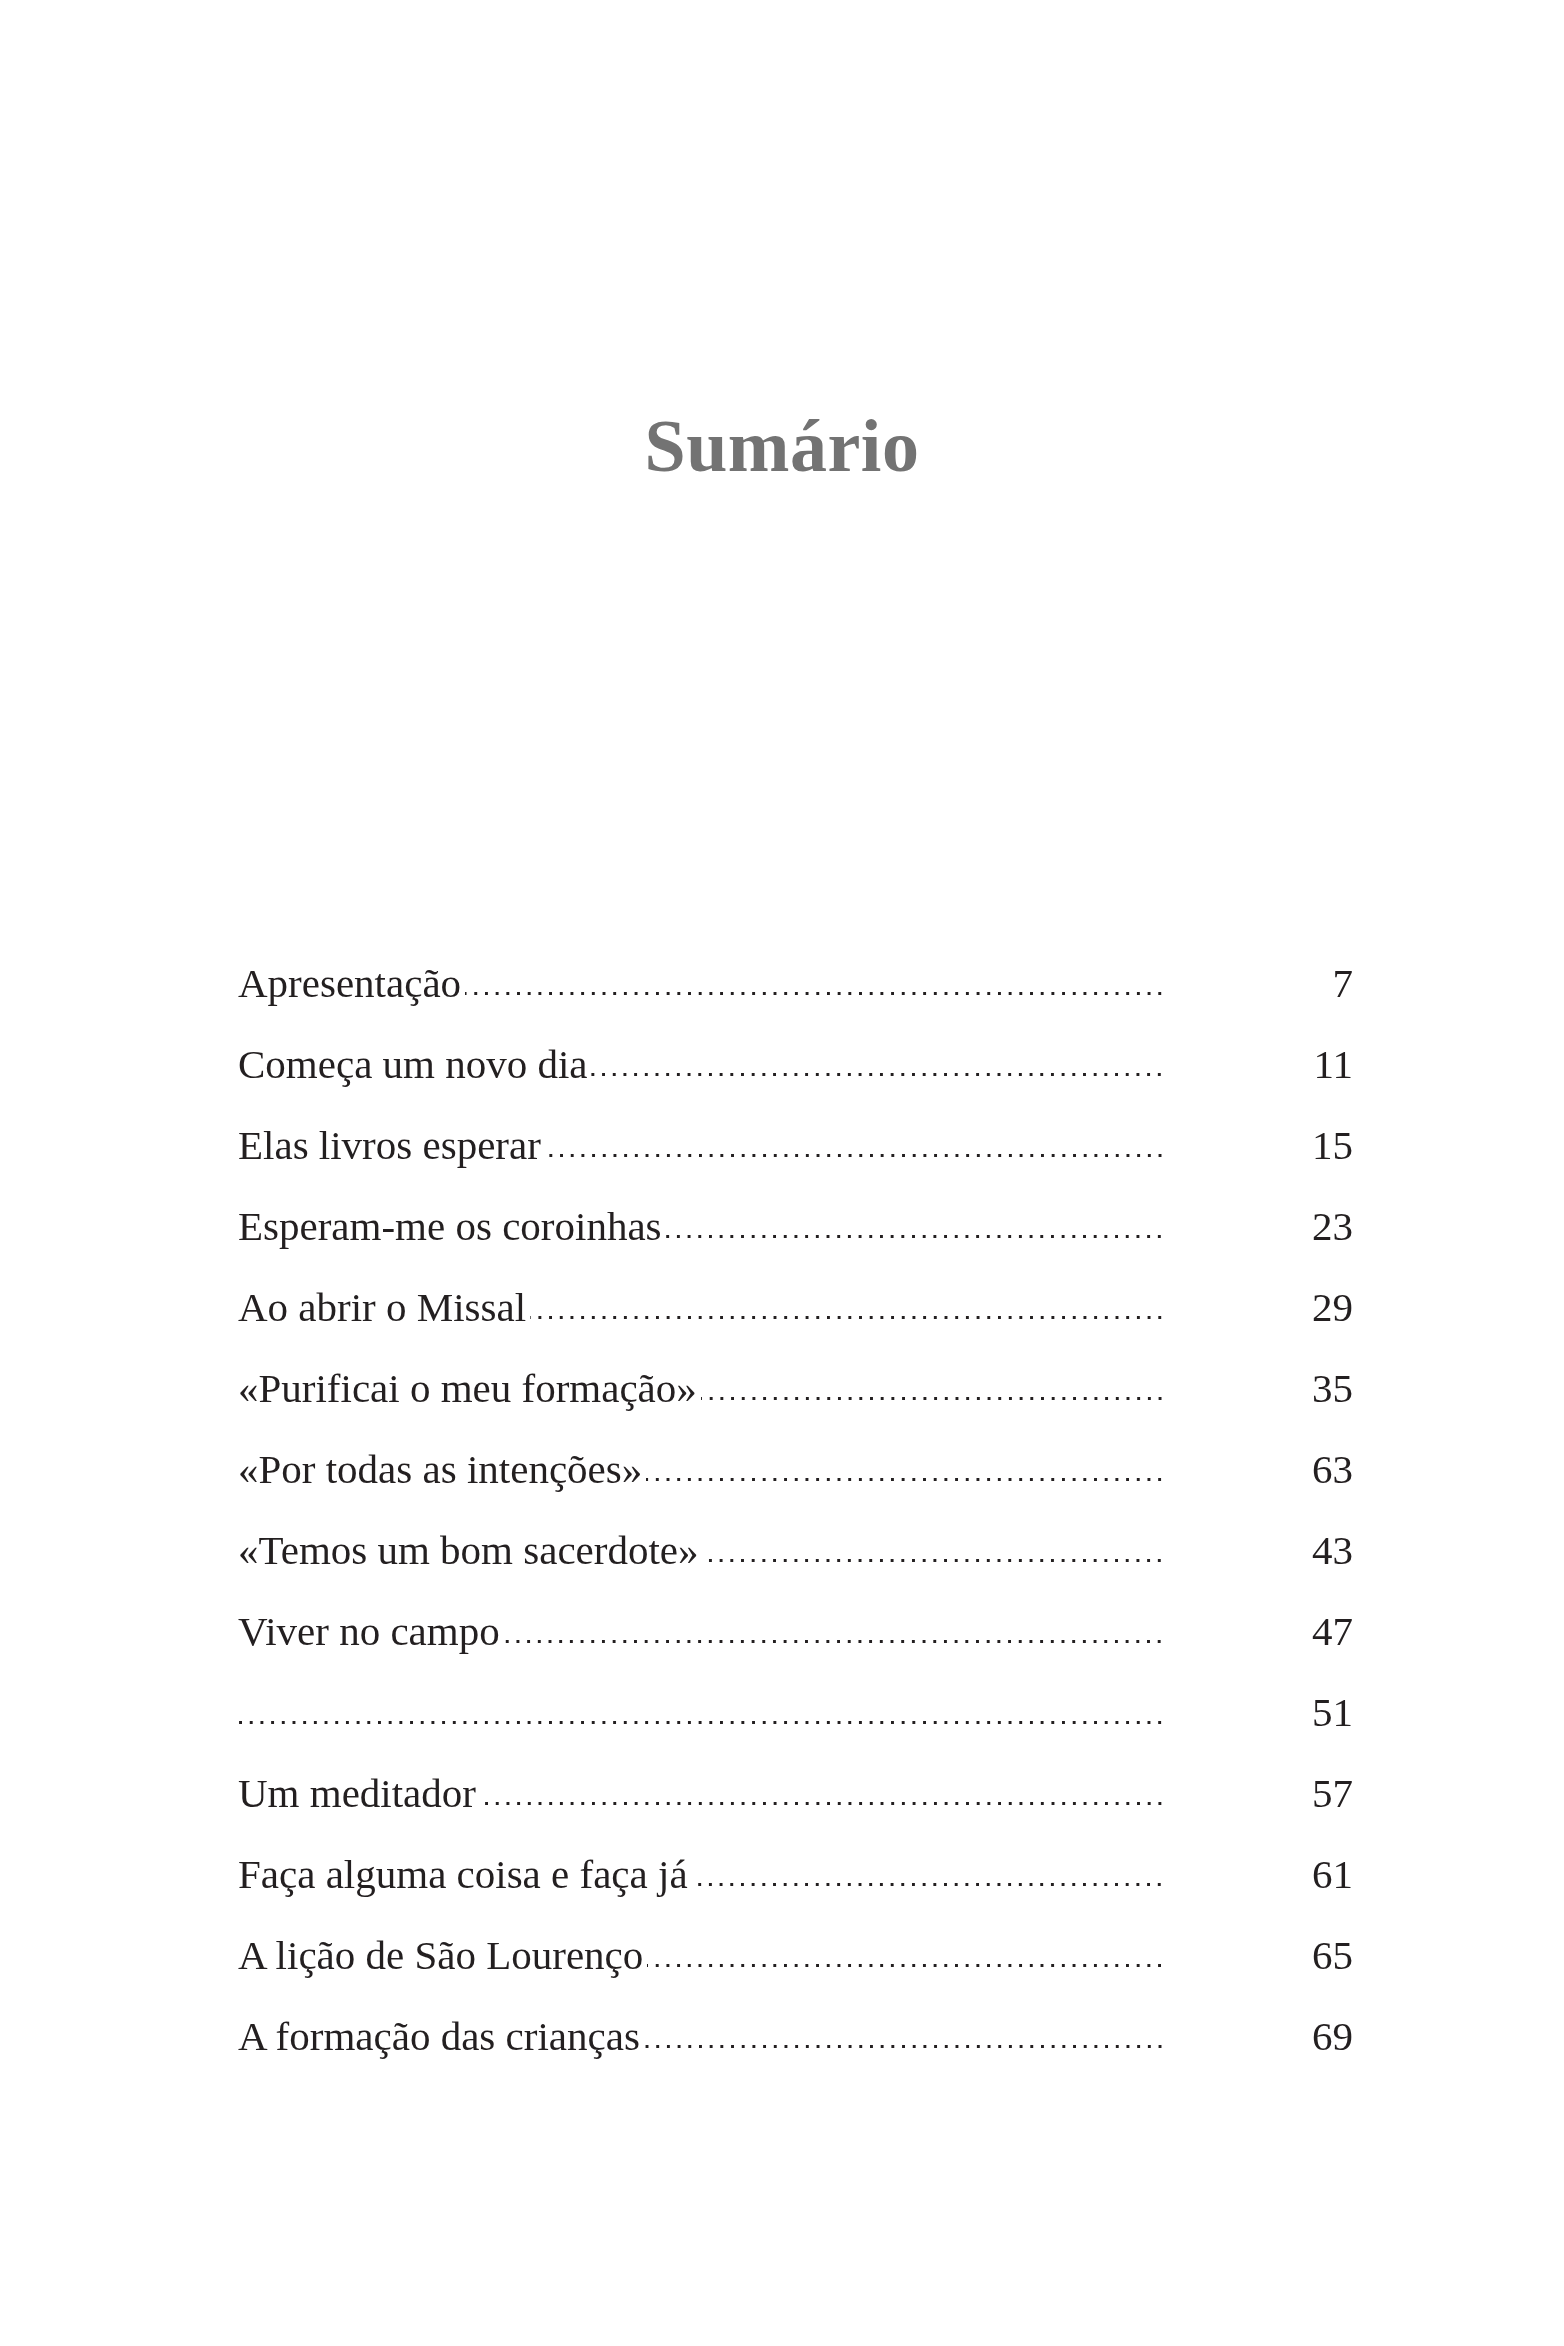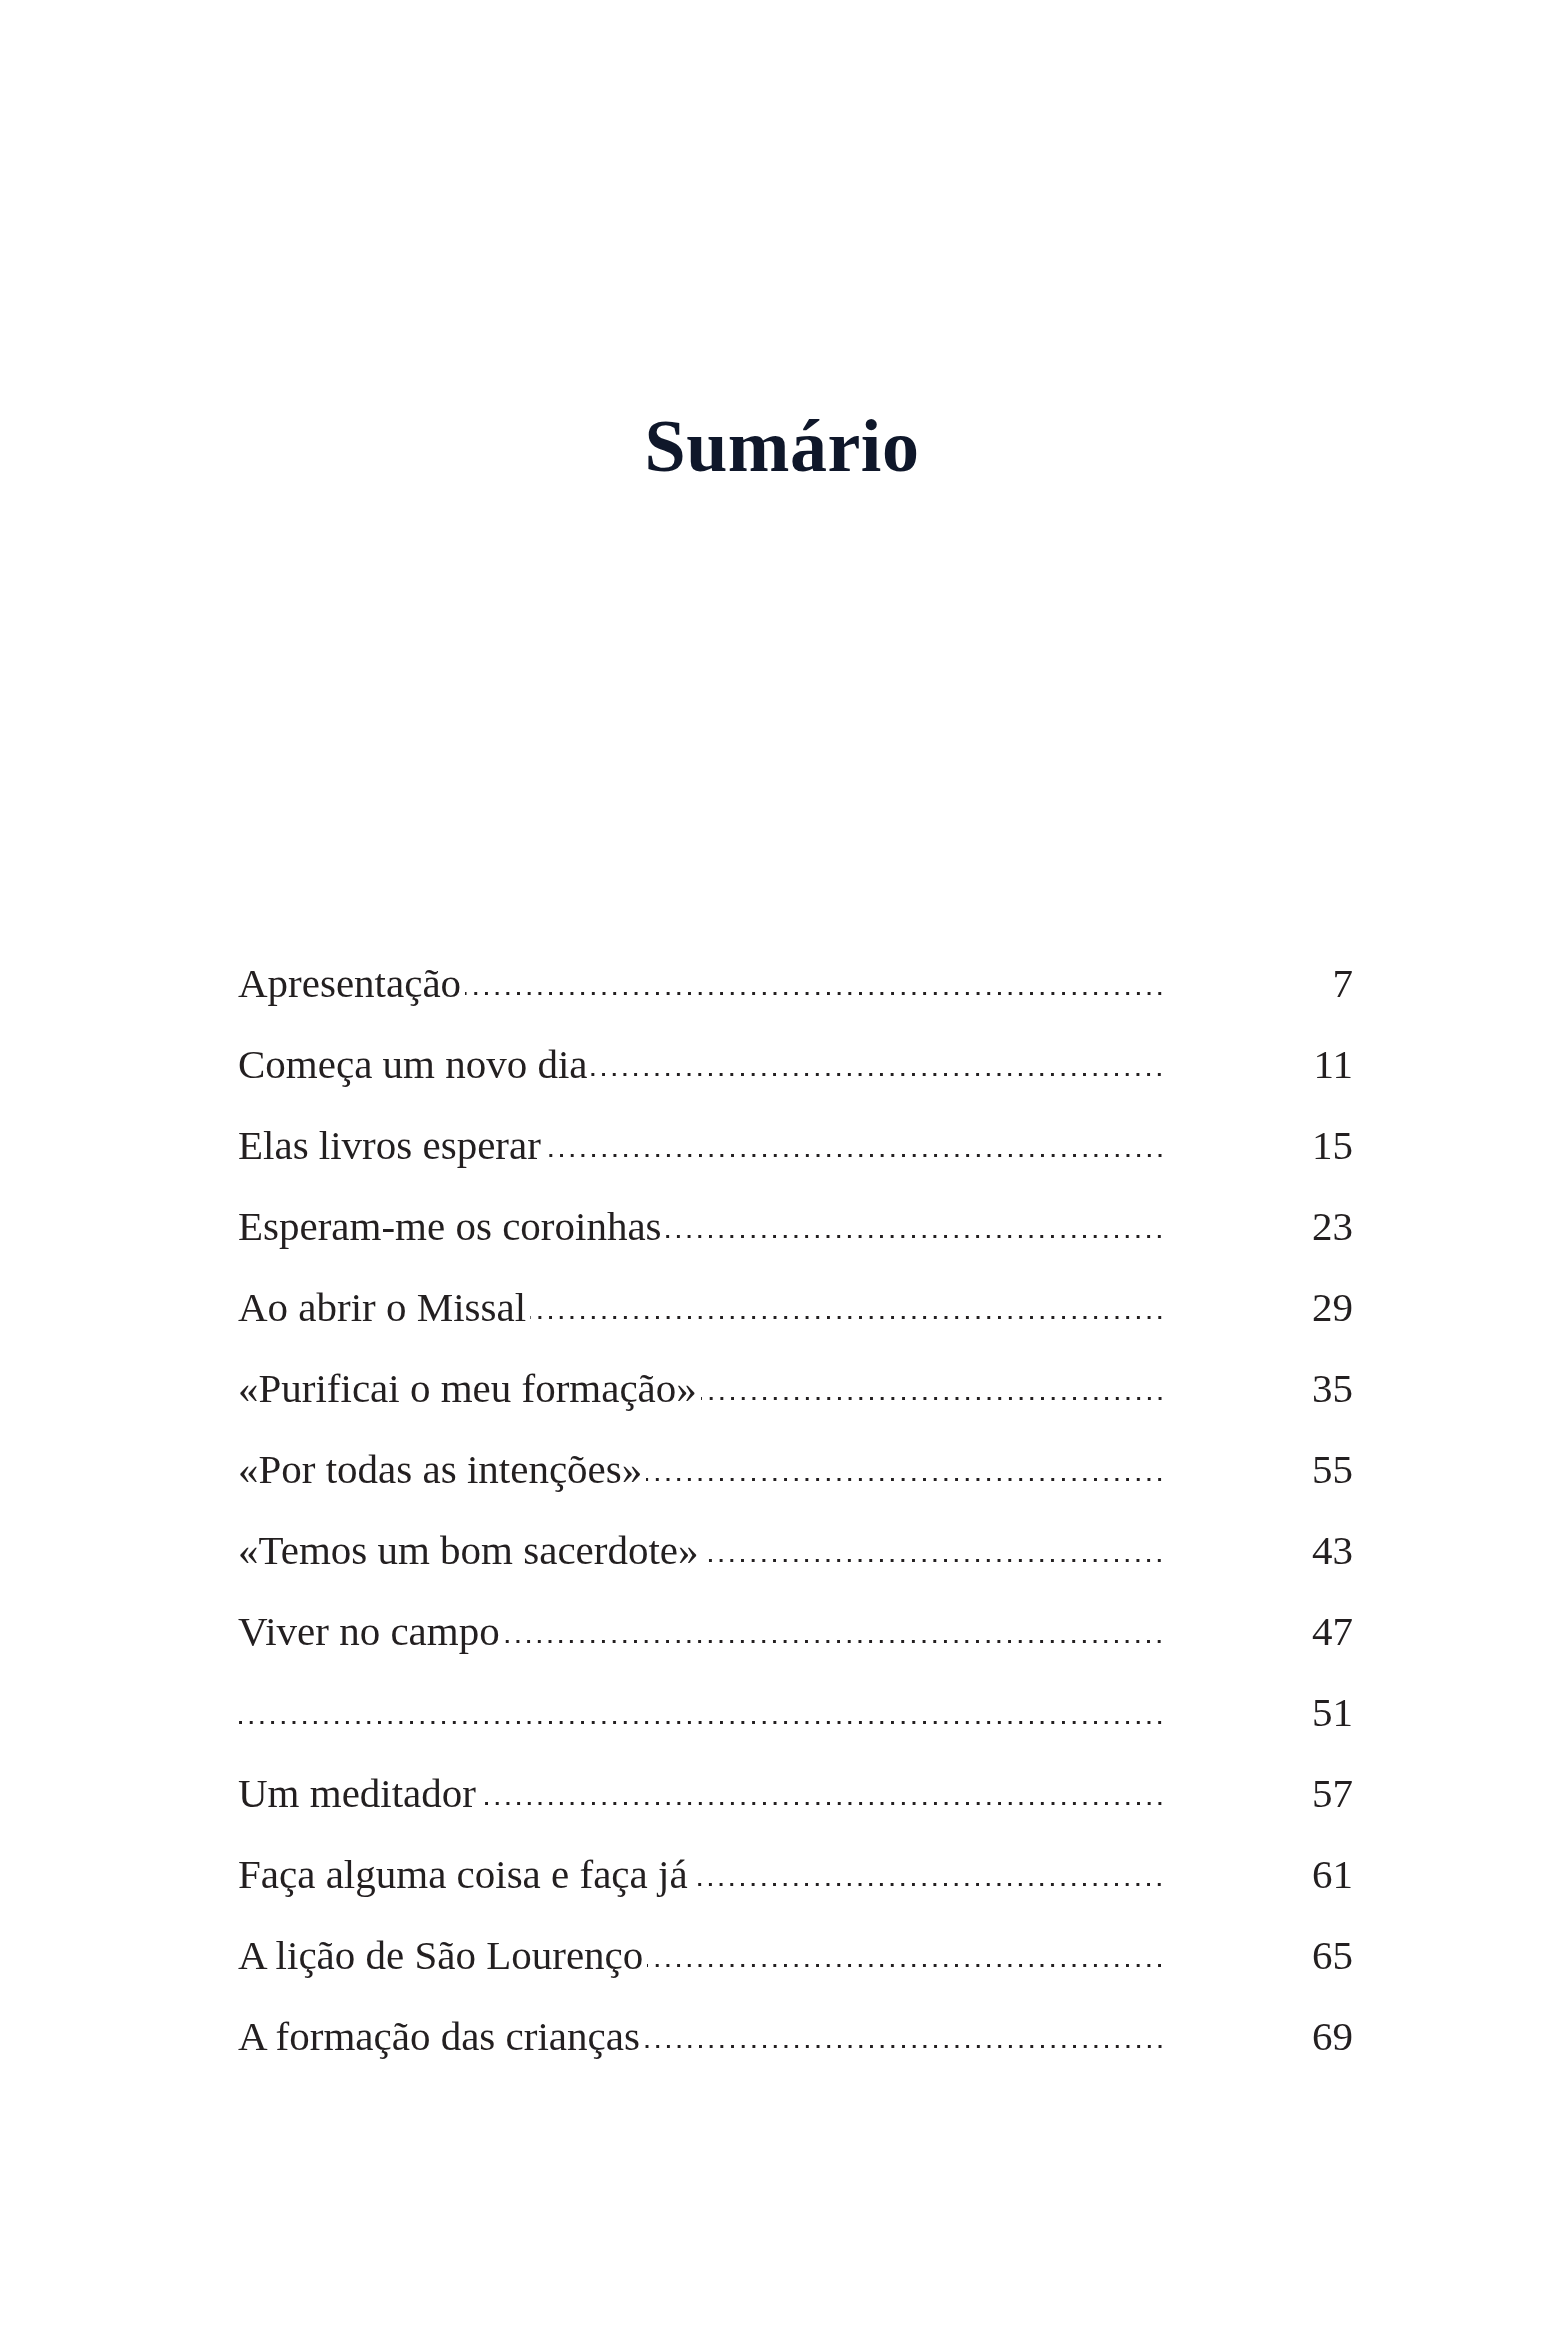--- a/index.html
+++ b/index.html
@@ -26,21 +26,21 @@
       position: absolute;
       left: 0;
       width: 1564px;
       top: 401px;
       text-align: center;
       font-family: "Liberation Serif", "DejaVu Serif", serif;
       font-weight: bold;
       font-size: 74px;
       line-height: 91px;
       letter-spacing: 0.5px;
-      color: #0f172a;
+      color: #737373;
       margin: 0;
     }
     .toc {
       position: absolute;
       left: 222px;
       top: 939px;
       width: 1115px;
       margin: 16px;
       padding: 0;
       list-style: none;
@@ -110,21 +110,21 @@
       <span class="toc-page">29</span>
     </li>
     <li class="toc-row">
       <span class="toc-title">«Purificai o meu formação»</span>
       <span class="toc-leader"></span>
       <span class="toc-page">35</span>
     </li>
     <li class="toc-row">
       <span class="toc-title">«Por todas as intenções»</span>
       <span class="toc-leader"></span>
-      <span class="toc-page">55</span>
+      <span class="toc-page">63</span>
     </li>
     <li class="toc-row">
       <span class="toc-title">«Temos um bom sacerdote»</span>
       <span class="toc-leader"></span>
       <span class="toc-page">43</span>
     </li>
     <li class="toc-row">
       <span class="toc-title">Viver no campo</span>
       <span class="toc-leader"></span>
       <span class="toc-page">47</span>

